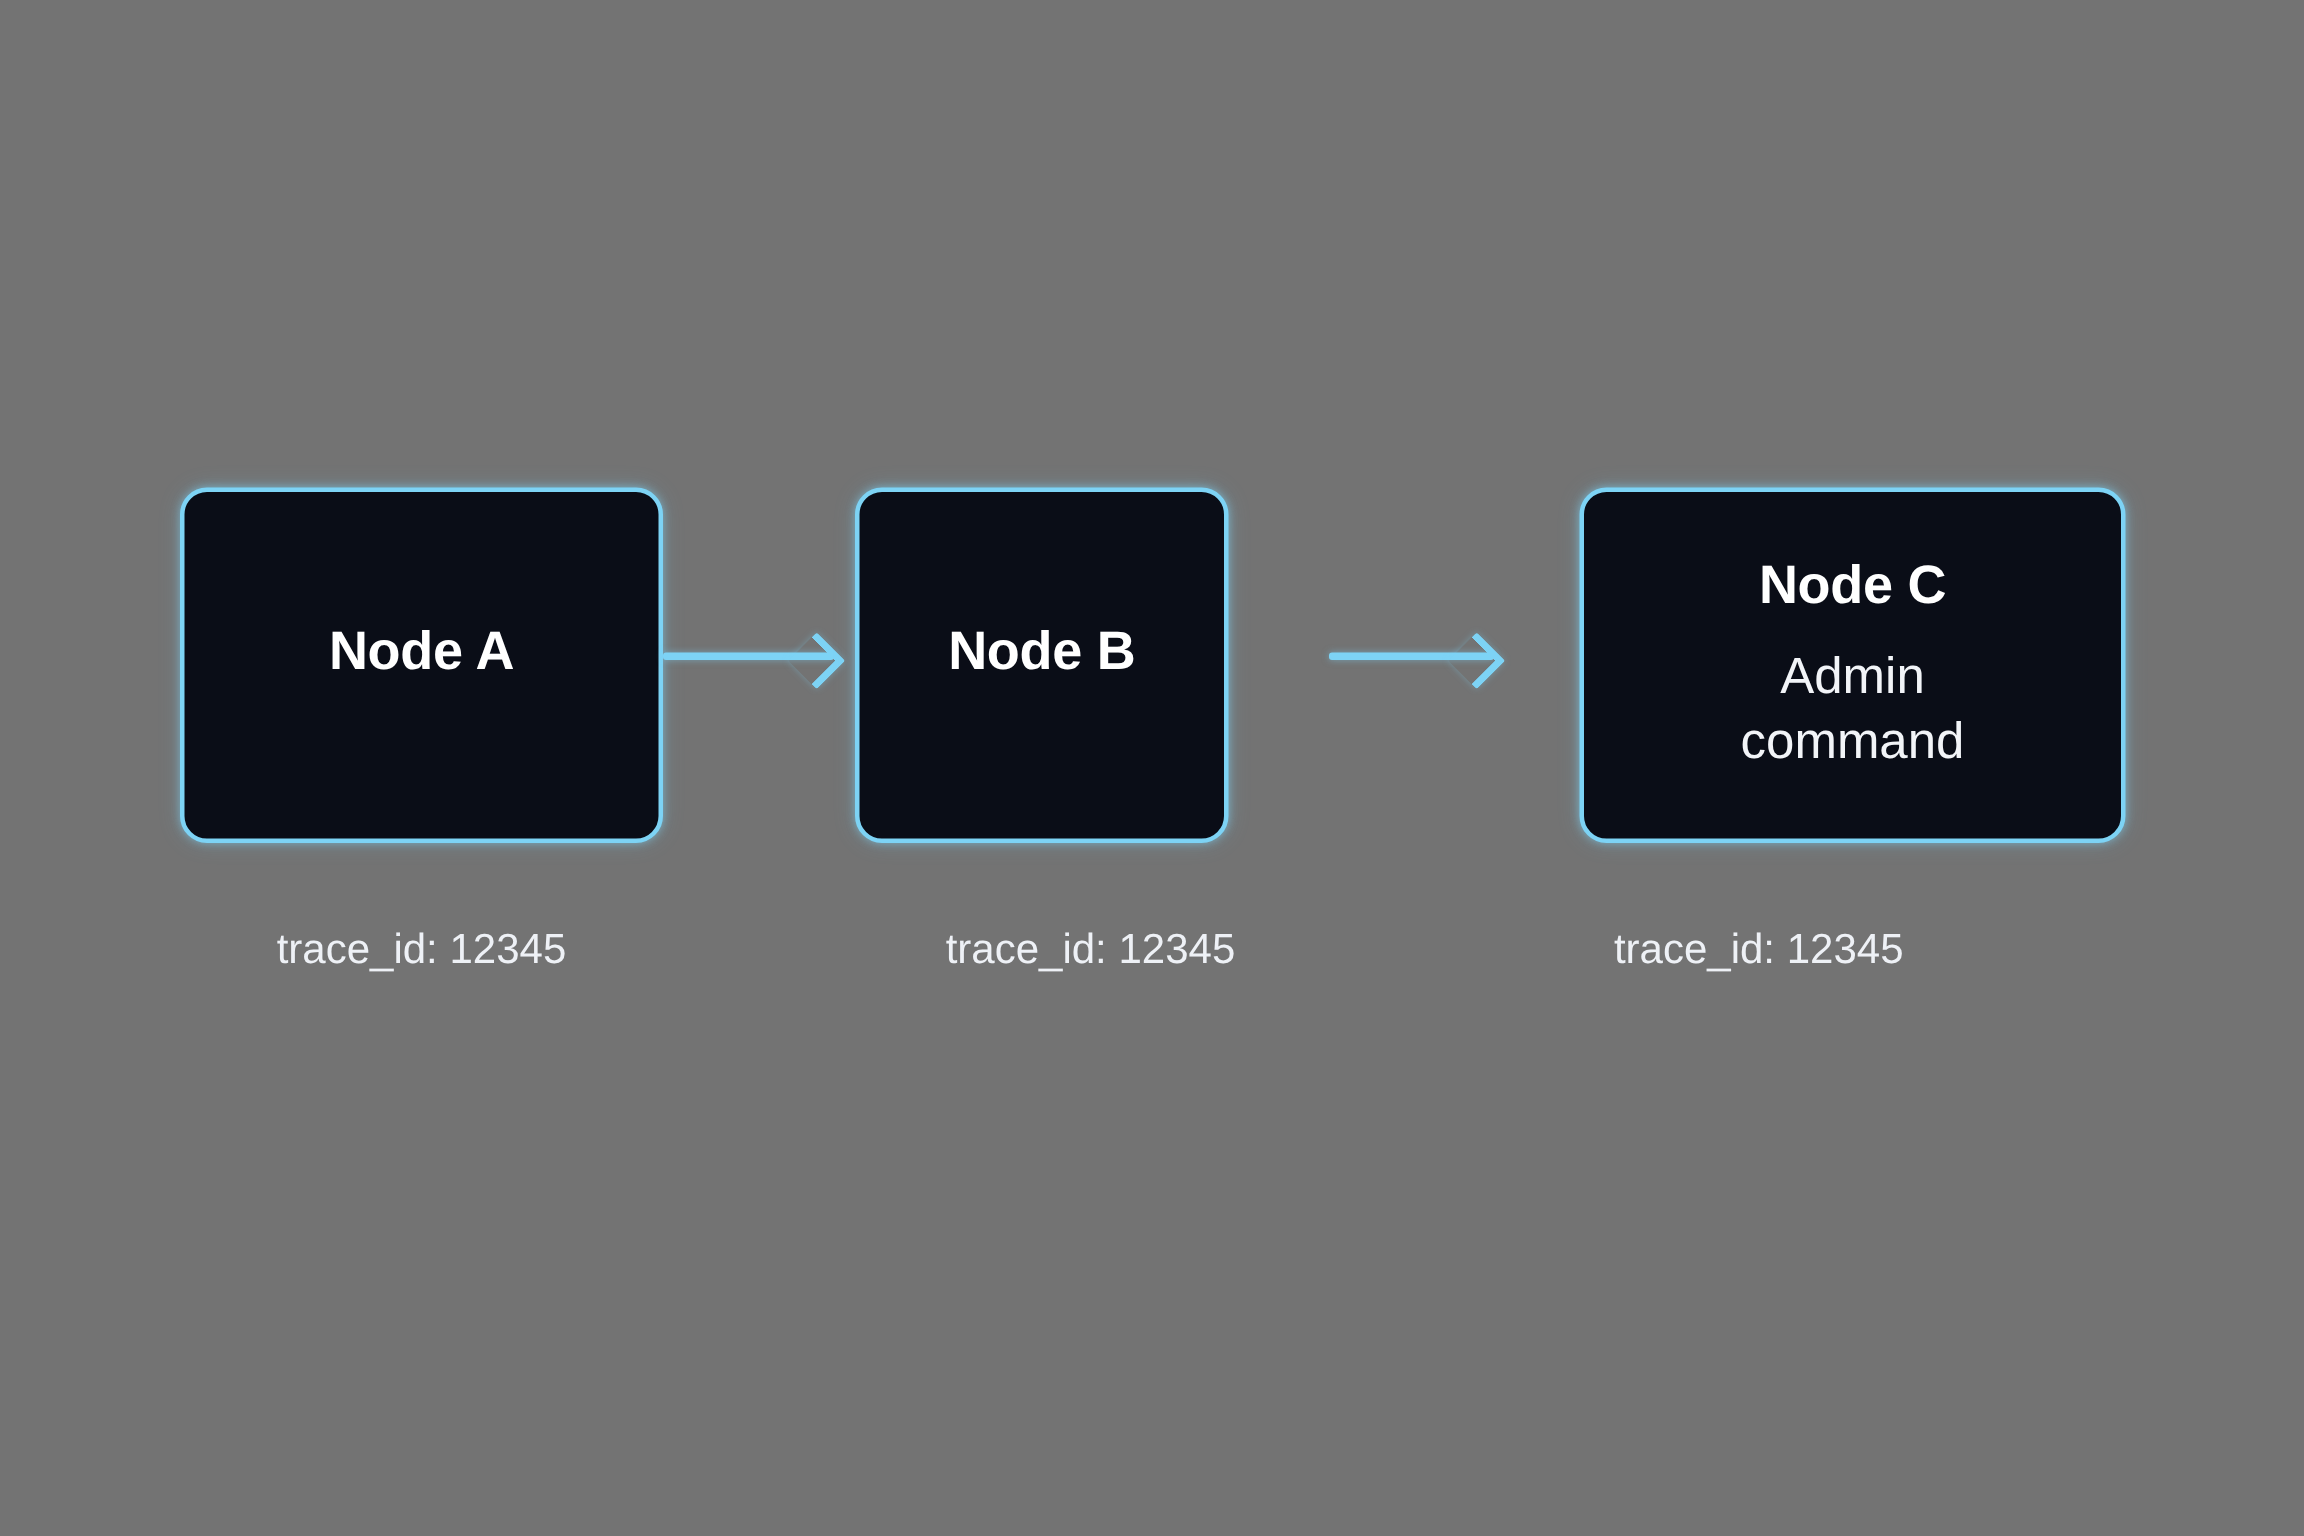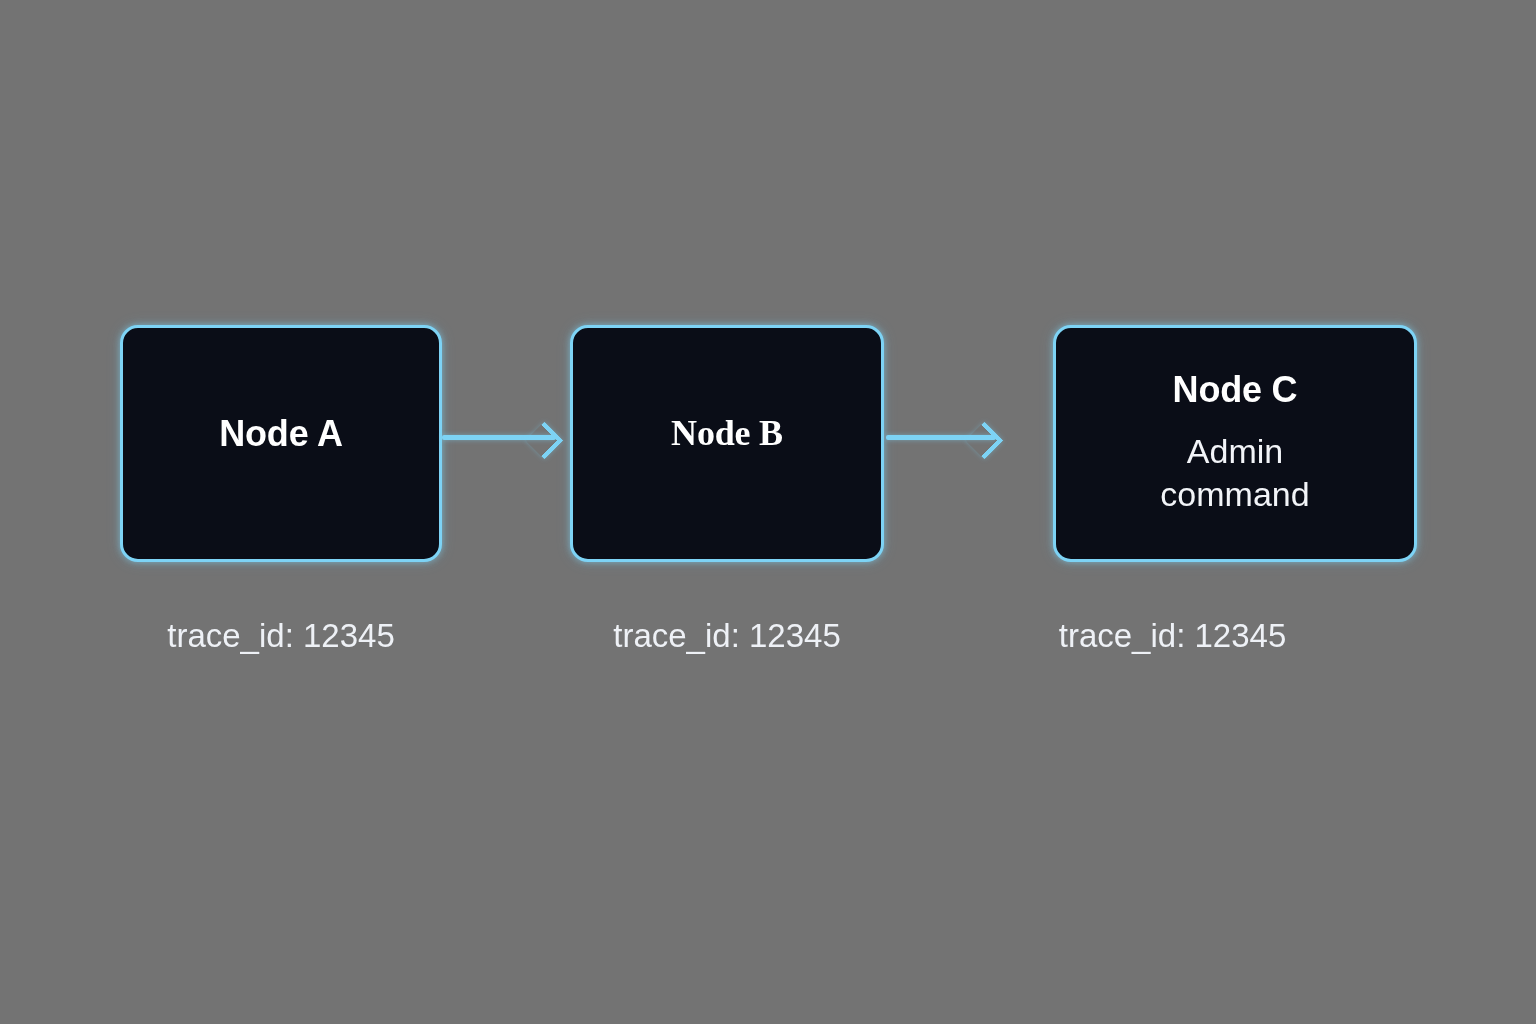--- a/index.html
+++ b/index.html
@@ -25,21 +25,21 @@
     border: 3px solid #7dd3f5;
     border-radius: 18px;
     box-shadow: 0 0 6px rgba(125, 211, 245, 0.55),
                 0 0 14px rgba(125, 211, 245, 0.22);
     display: flex;
     flex-direction: column;
     align-items: center;
     justify-content: center;
   }
   #node-a { left: 120px; width: 322px; }
-  #node-b { left: 570px; width: 314px; font-family: Liberation Serif, serif; }
+  #node-b { left: 570px; width: 249px; }
   #node-c { left: 1037px; width: 364px; margin-left: 16px; }
 
   .node-title {
     color: #ffffff;
     font-size: 36px;
     font-weight: bold;
     line-height: 1.1;
     letter-spacing: -0.2px;
     text-align: center;
     margin-bottom: 20px;
@@ -82,21 +82,21 @@
     transform: rotate(45deg);
     box-shadow: 0 0 5px rgba(125, 211, 245, 0.35);
   }
   #arrow-ab { left: 442px; width: 114px; }
   #arrow-bc { left: 886px; width: 110px; }
 
   .trace-label {
     position: absolute;
     top: 617px;
     color: #eef1f6;
-    font-size: 33px;
+    font-size: 28px;
     font-weight: normal;
     text-align: center;
     white-space: nowrap;
   }
   #trace-a { left: 120px; width: 322px; }
   #trace-b { left: 570px; width: 314px; }
   #trace-c { left: 1015px; width: 315px; }
 </style>
 </head>
 <body>

